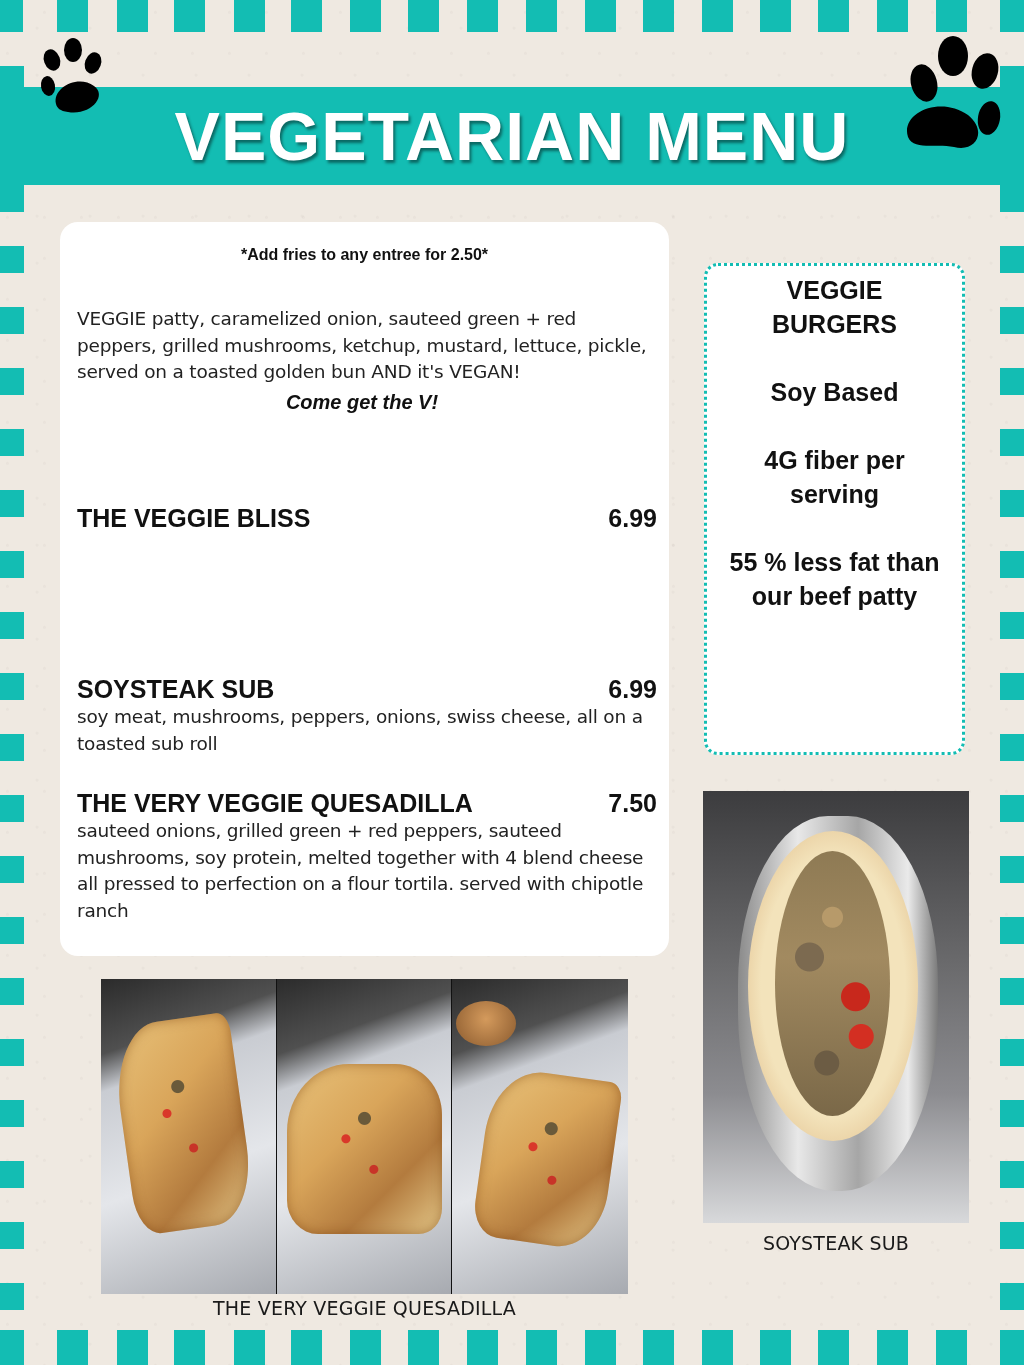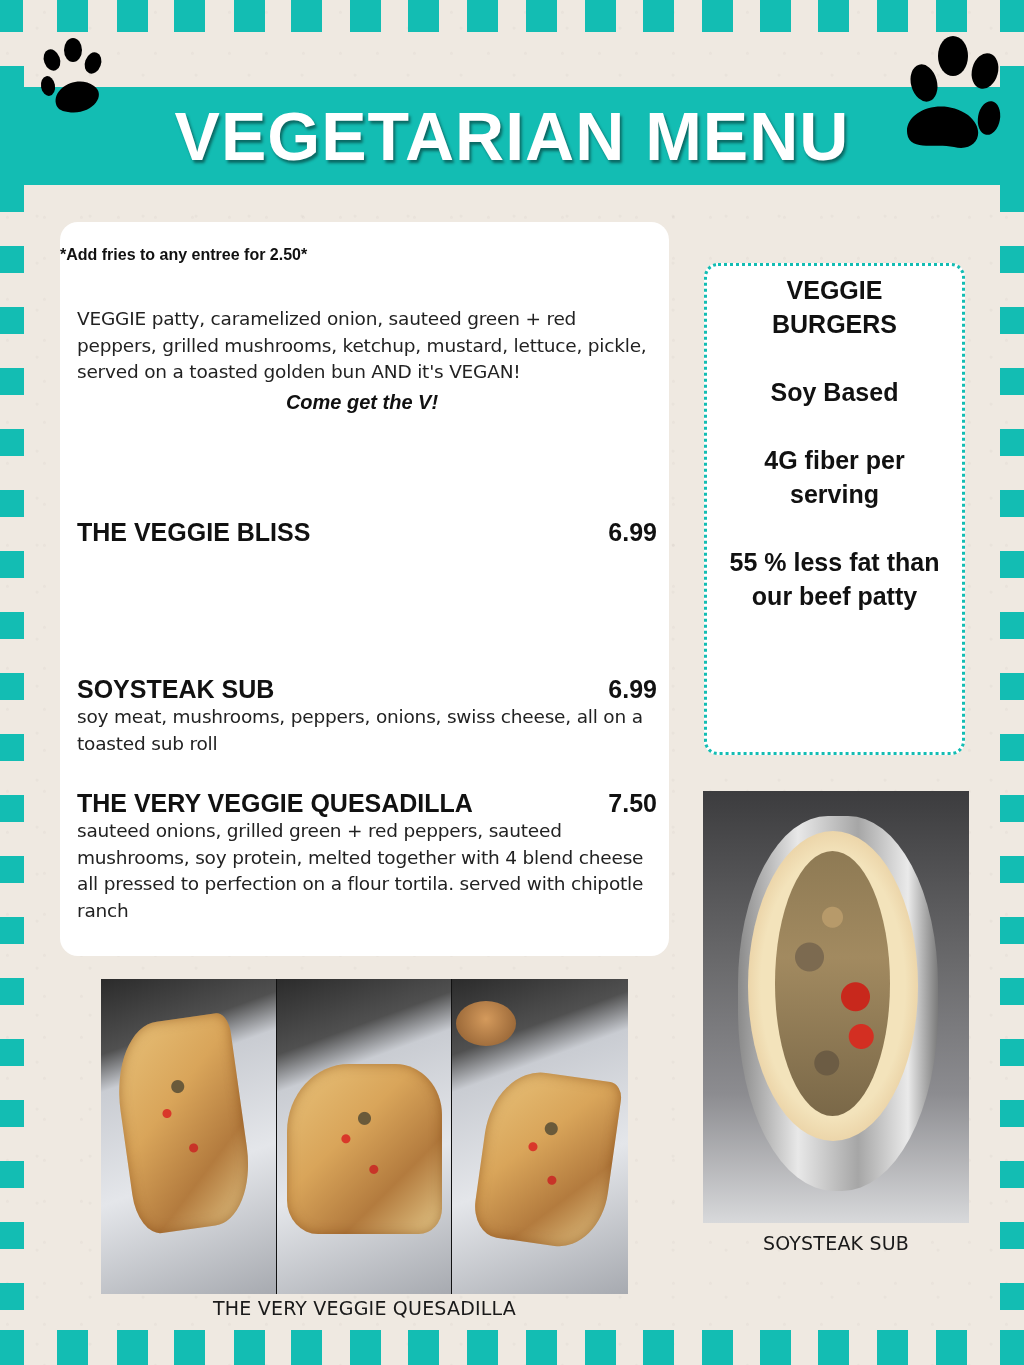--- a/index.html
+++ b/index.html
@@ -65,21 +65,21 @@
     }
     .paw-left { left: 38px; top: 36px; width: 70px; height: 80px; }
     .paw-right { left: 900px; top: 33px; width: 104px; height: 118px; }
 
     
     .menu-card {
       position: absolute; left: 60px; top: 222px; width: 609px; height: 734px;
       background: #ffffff; border-radius: 18px;
     }
     .fries-note {
-      position: absolute; left: 0; top: 24px; width: 100%; text-align: left;
+      position: absolute; left: 0; top: 24px; width: 100%; text-align: center;
       font-family: "Liberation Sans", sans-serif;
       font-size: 16px; font-weight: bold; color: #111;
     }
     .menu-item {
       position: absolute; left: 17px; width: 570px;
     }
     .item-head {
       display: flex; justify-content: space-between; align-items: baseline;
       font-family: "Liberation Sans", sans-serif;
       font-weight: bold; font-size: 25px; color: #111; line-height: 30px;
@@ -265,21 +265,21 @@
 </div>
 
 <section class="menu-card">
   <p class="fries-note">*Add fries to any entree for 2.50*</p>
 
   <div class="menu-item" style="top:84px">
     <p class="item-desc">VEGGIE patty, caramelized onion, sauteed green + red peppers, grilled mushrooms, ketchup, mustard, lettuce, pickle, served on a toasted golden bun AND it's VEGAN!</p>
     <p class="item-tagline">Come get the V!</p>
   </div>
 
-  <div class="menu-item" style="top:295px">
+  <div class="menu-item" style="top:281px">
     <div class="item-head">
       <span>THE VEGGIE BLISS</span>
       <span style="margin-right:-10px">6.99</span>
     </div>
   </div>
 
   <div class="menu-item" style="top:452px">
     <div class="item-head">
       <span>SOYSTEAK SUB</span>
       <span style="margin-right:-10px">6.99</span>

